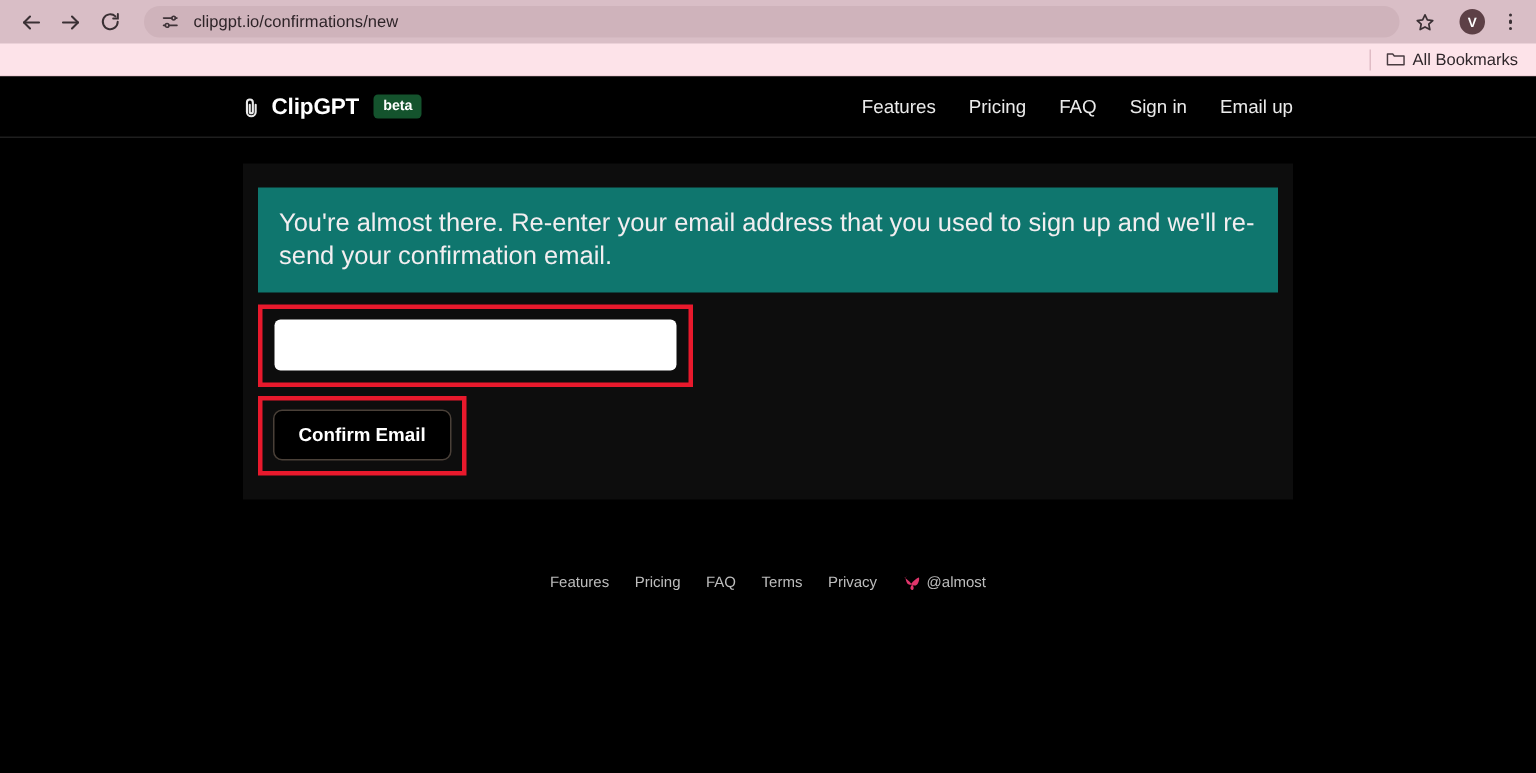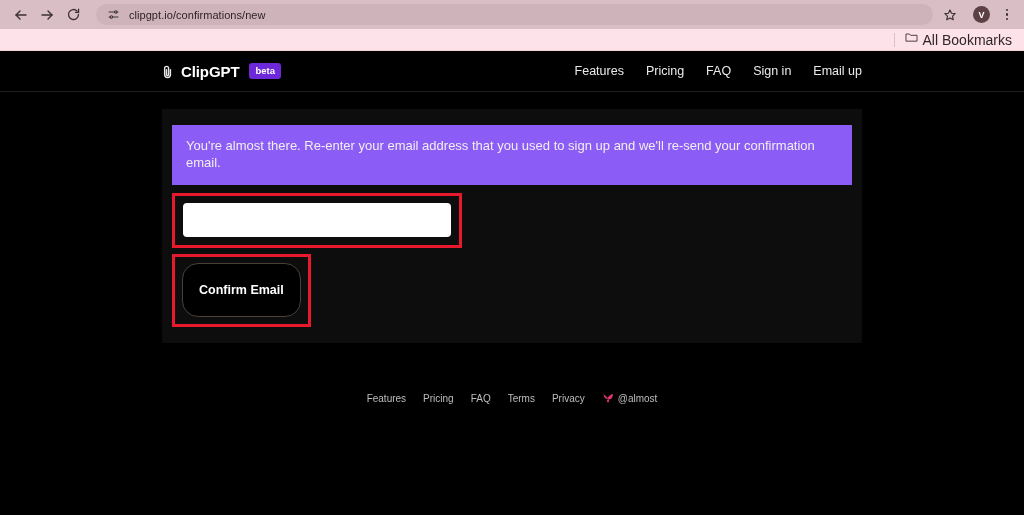--- a/index.html
+++ b/index.html
@@ -65,39 +65,39 @@
   .kebab i { width: 2.5px; height: 2.5px; background: #3a3034; border-radius: 50%; display:block; }
 
   .bookmarks-bar {
     height: 22px;
     background: #fde3e9;
     display: flex; align-items: center; justify-content: flex-end;
     padding-right: 12px;
     border-bottom: 1px solid #f3d3da;
   }
   .bm-sep { width: 1px; height: 14px; background: #e0bcc5; margin-right: 10px; }
-  .bm-item { display: flex; align-items: flex-start; gap: 5px; color: #2f262a; font-size: 14px; }
+  .bm-item { display: flex; align-items: flex-end; gap: 5px; color: #2f262a; font-size: 11px; }
   .folder-icon { width: 13px; height: 12px; display:flex; align-items:center; color: #4a3c41;}
 
   
   .site { width: 1024px; height: 464px; background: #000000; }
 
   .site-header {
     height: 41px;
     background: #000000;
     border-bottom: 1px solid #1e1e1e;
     display: flex; align-items: center;
     padding: 0 162px;
     justify-content: space-between;
   }
   .brand { display: flex; align-items: center; gap: 7px; }
   .clip-icon { width: 12px; height: 15px; display: flex; align-items: center; color: #e9e9e9; }
   .brand-name { color: #ffffff; font-size: 15px; font-weight: bold; letter-spacing: -0.1px; }
   .beta-badge {
-    background: #6d28d9; color: #ffffff;
+    background: #14532d; color: #ffffff;
     font-size: 9.5px; font-weight: bold;
     padding: 3px 6px 3px 6px; border-radius: 3px;
     margin-left: 3px; line-height: 1;
   }
   .nav { display: flex; align-items: center; gap: 22px; }
   .nav a { color: #ebebeb; font-size: 12.5px; text-decoration: none; }
 
   .page-title {
     color: #ffffff;
     font-size: 29px; font-weight: bold;
@@ -105,23 +105,23 @@
     margin: 28px 0 0 162px;
   }
 
   .card {
     width: 700px; margin: 17px 0 0 162px;
     background: #0d0d0d;
     padding: 16px 10px 16px 10px;
   }
 
   .alert {
-    background: #8b5cf6;
+    background: #0f766e;
     color: #f2eef0;
-    font-size: 13px;
+    font-size: 17px;
     padding: 13px 14px;
     line-height: 1.3;
     margin: 0 0 8px 0;
   }
 
   
   .annot { border: 3px solid #e8192c; display: inline-block; }
   .annot-input { padding: 7px 8px 8px 8px; display: block; width: 290px; margin-left: 0; }
   .annot-btn { padding: 6px 7px 7px 7px; margin-top: 6px; }
 
@@ -130,24 +130,24 @@
     background: #ffffff; border: none; border-radius: 4px;
     font-family: "Liberation Sans", sans-serif; font-size: 13px;
     color: #111; padding: 0 8px;
     outline: none;
   }
 
   .confirm-btn {
     background: #000000;
     color: #ffffff;
     border: 1px solid #4a4038;
-    border-radius: 16px;
+    border-radius: 6px;
     font-family: "Liberation Sans", sans-serif;
     font-size: 12.5px; font-weight: bold;
-    padding: 19px 16px;
+    padding: 9px 16px;
     cursor: pointer;
   }
 
   .footer {
     margin-top: 50px;
     display: flex; align-items: center; justify-content: center;
     gap: 17px;
   }
   .footer a { color: #bdbdbd; font-size: 10px; text-decoration: none; }
   .social { display: flex; align-items: center; gap: 5px; }

